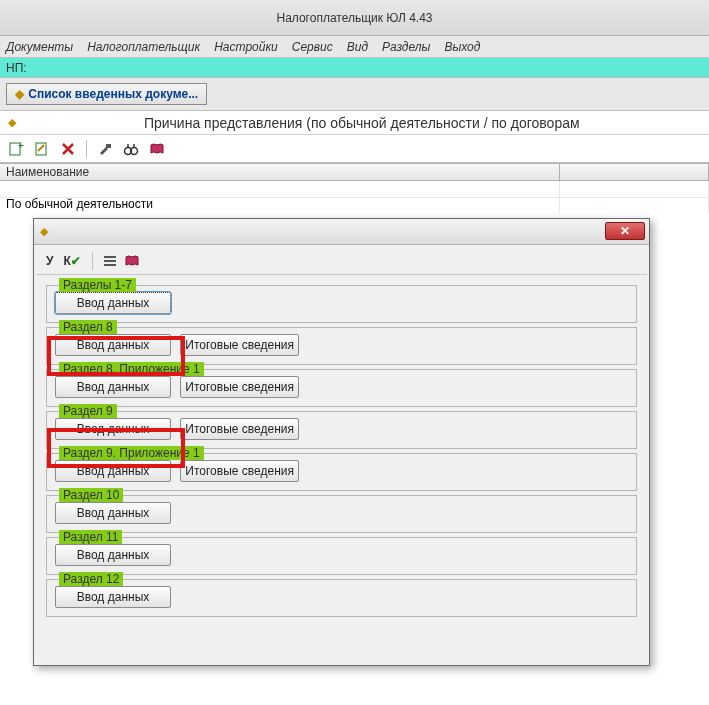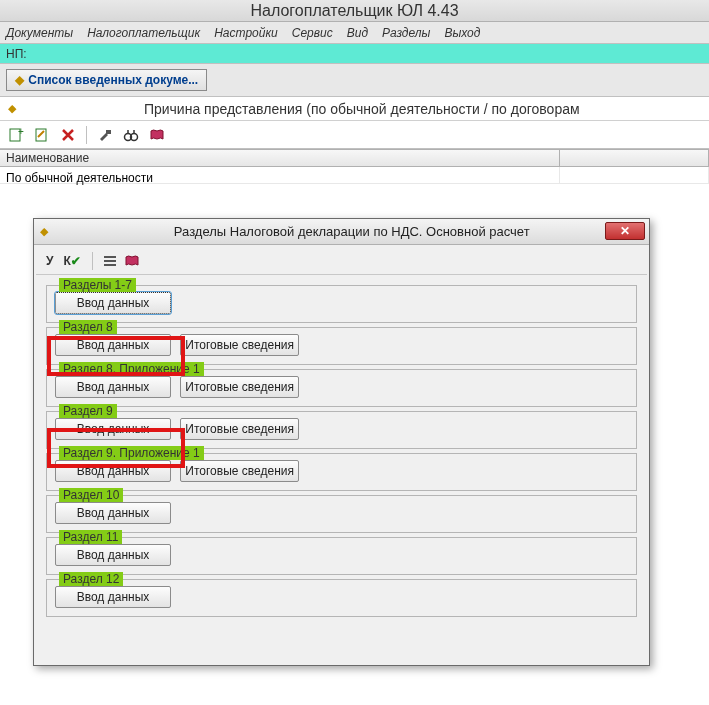--- a/index.html
+++ b/index.html
@@ -1,18 +1,18 @@
 <!DOCTYPE html>
 <html><head>
 <meta charset="utf-8">
 <style>
   * { box-sizing: border-box; font-family: Tahoma, Arial, sans-serif; }
   body { margin: 0; background: #fff; font-size: 12px; overflow: hidden; width: 709px; height: 705px; }
 
-  .title-bar { background: linear-gradient(to bottom, #e8e8e8, #d8d8d8); height: 22px; display: flex; align-items: center; justify-content: center; font-size: 16px; color: #333; border-bottom: 1px solid #b0b0b0; }
+  .title-bar { background: linear-gradient(to bottom, #e8e8e8, #d8d8d8); height: 36px; display: flex; align-items: center; justify-content: center; font-size: 12px; color: #333; border-bottom: 1px solid #b0b0b0; }
 
   .menu-bar { background: #e8e8e8; height: 22px; display: flex; align-items: center; gap: 14px; padding: 0 6px; border-bottom: 1px solid #c0c0c0; font-size: 12px; color: #333; }
   .menu-item { cursor: default; font-style: italic; }
 
   .np-row { background: #5eead4; height: 20px; display: flex; align-items: center; padding: 0 6px; font-size: 12px; color: #333; border-bottom: 1px solid #c0c0c0; }
 
   .toolbar1 { background: #e8e8e8; padding: 5px 6px; border-bottom: 1px solid #c0c0c0; }
   .tab-btn { display: inline-flex; align-items: center; gap: 4px; background: linear-gradient(to bottom,#f5f5f5,#e0e0e0); border: 1px solid #8a8a8a; padding: 3px 8px; font-size: 12px; font-weight: bold; color: #003e8e; }
   .tab-btn .ico { color: #c09000; }
 
@@ -22,21 +22,21 @@
 
   .toolbar2 { background: #fff; height: 28px; display: flex; align-items: center; gap: 10px; padding: 0 8px; border-bottom: 1px solid #c0c0c0; }
   .ticon { display: inline-block; width: 16px; height: 16px; position: relative; }
 
   .grid-header { display: flex; background: linear-gradient(to bottom,#f7f7f7,#e6e6e6); border-top: 1px solid #b0b0b0; border-bottom: 1px solid #b0b0b0; height: 18px; }
   .grid-header .col { padding: 1px 6px; font-size: 12px; color: #333; border-right: 1px solid #b0b0b0; }
   .col1 { width: 560px; }
   .col2 { flex:1; }
 
   .grid-row { display: flex; height: 17px; border-bottom: 1px solid #e8e8e8; }
-  .grid-row .cell { padding: 4px 6px; font-size: 12px; border-right: 1px solid #e8e8e8; }
+  .grid-row .cell { padding: 16px 6px; font-size: 12px; border-right: 1px solid #e8e8e8; }
 
   
   .dialog {
     position: absolute;
     left: 33px; top: 218px;
     width: 617px; height: 448px;
     background: #f0f0f0;
     border: 1px solid #6a6a6a;
     box-shadow: 3px 3px 8px rgba(0,0,0,0.35);
   }
@@ -187,21 +187,20 @@
   <div class="col col2"></div>
 </div>
 <div class="grid-row">
   <div class="cell col1">По обычной деятельности</div>
   <div class="cell col2"></div>
 </div>
 
 <div class="dialog">
   <div class="dlg-title">
     <span class="diamond">◆</span>
-    <span class="txt">Разделы Налоговой декларации по НДС. Основной расчет</span>
     <span class="dlg-close">
       <span>✕</span>
     </span>
   </div>
 
   <div class="dlg-toolbar">
     <span class="btn" style="color:#333;">У</span>
     <span class="btn">
       <span style="color:#333;">К</span><span style="color:#1a8a1a;">✔</span>
     </span>

